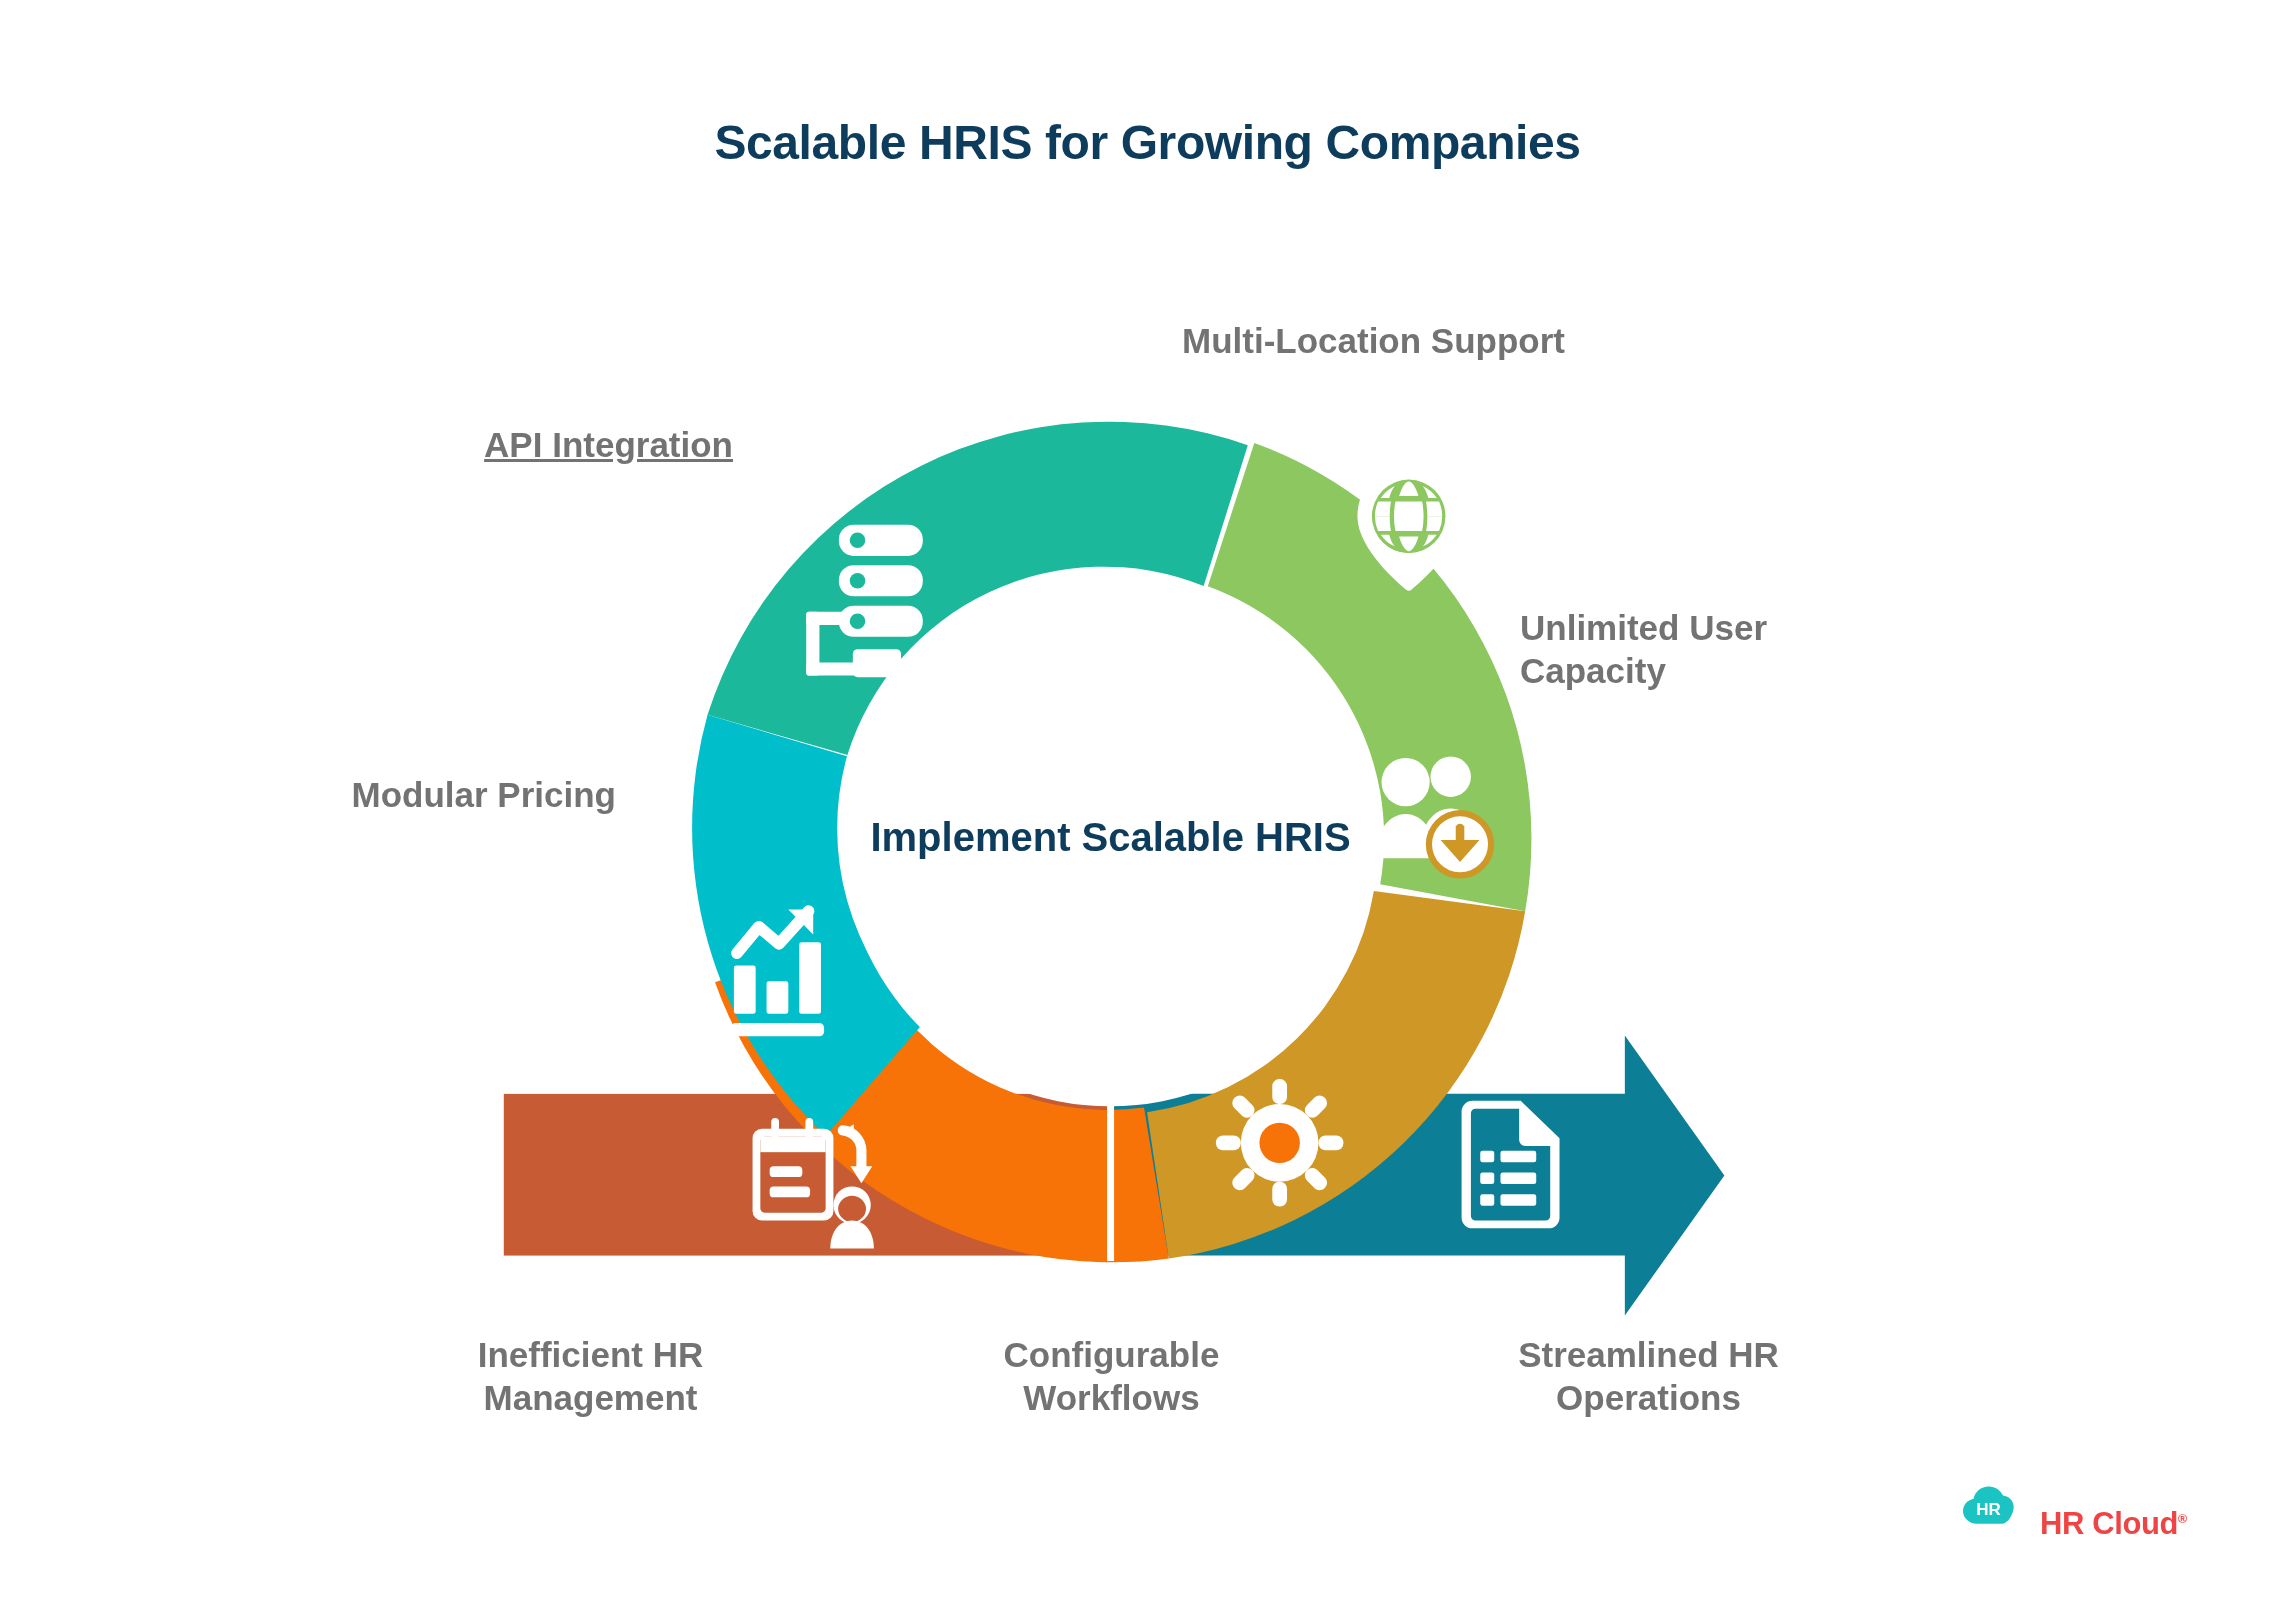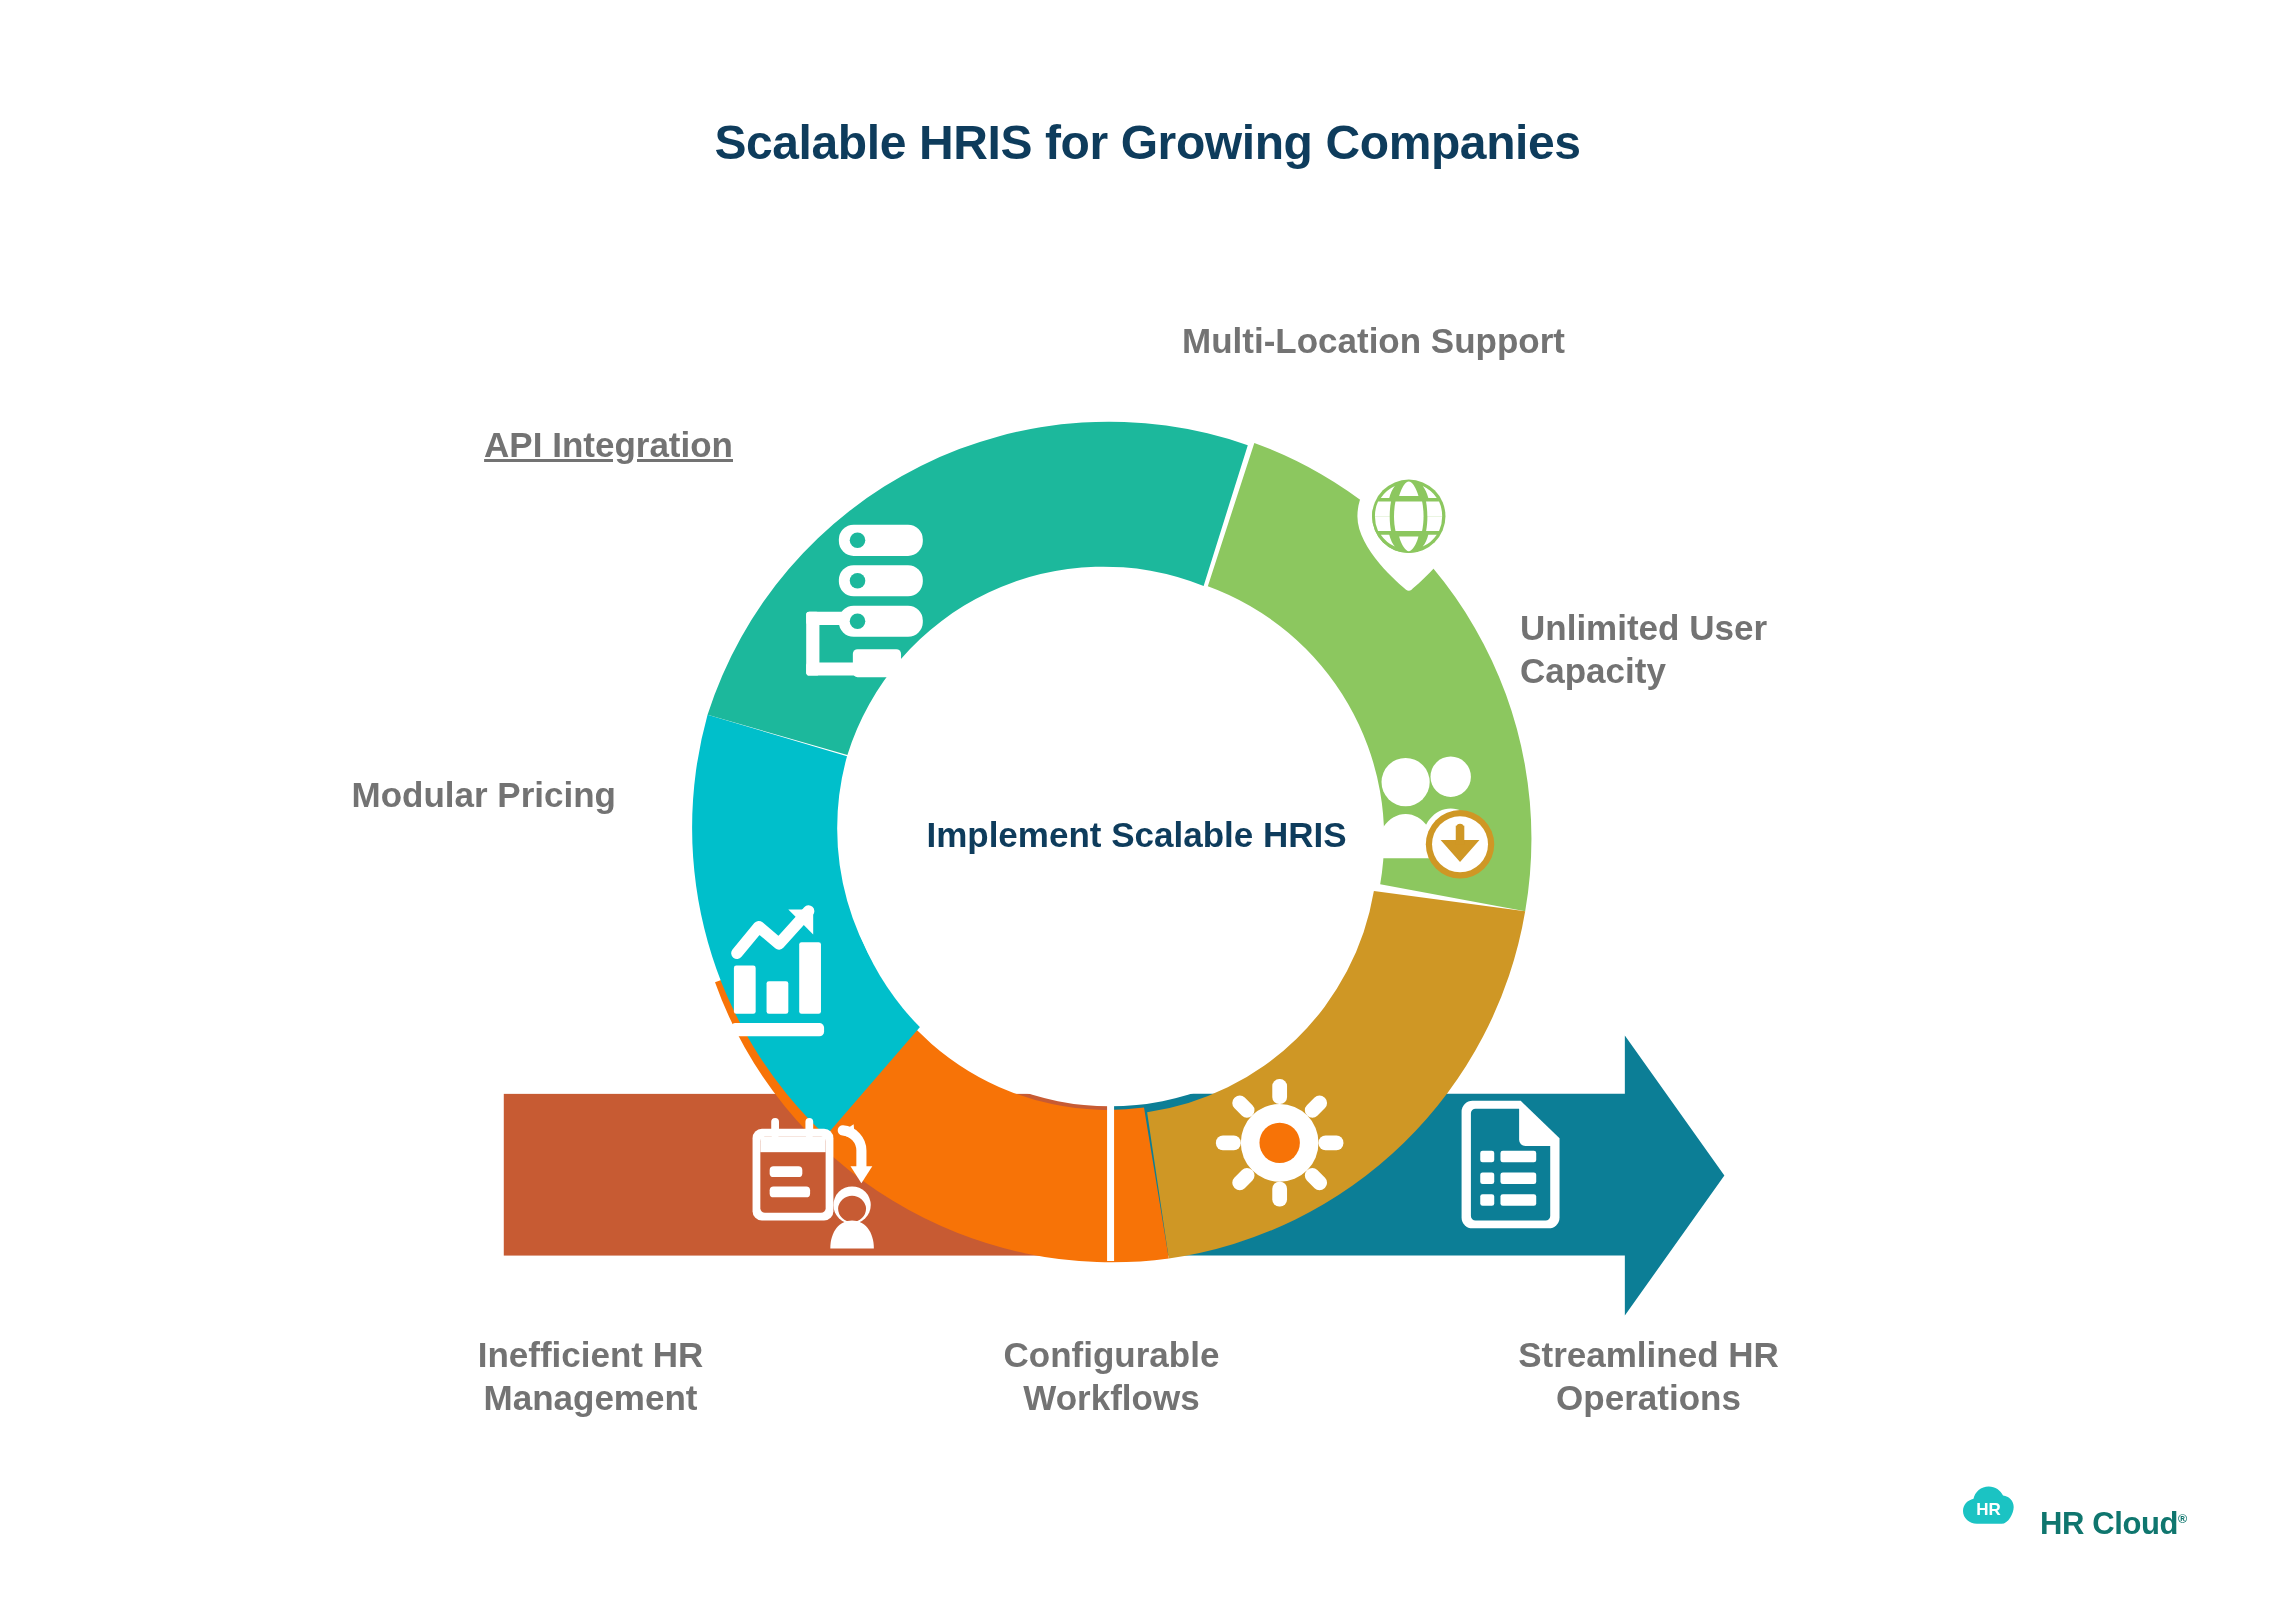--- a/index.html
+++ b/index.html
@@ -40,36 +40,36 @@
   #lbl-api     { top:424px;  left:476px;  width:257px; text-align:right;text-decoration:underline; }
   #lbl-unlim   { top:607px;  left:1520px; width:311px; }
   #lbl-modular { top:774px;  left:348px;  width:268px; text-align:right; }
 
   #lbl-ineff   { top:1334px; left:373px;  width:435px; text-align:center; }
   #lbl-config  { top:1334px; left:894px; width:435px; text-align:center; }
   #lbl-stream  { top:1334px; left:1314px; width:669px; text-align:center; }
 
   .center-text{
     position:absolute;
-    left:849px; top:815px;
+    left:823px; top:815px;
     width:575px;
     text-align:center;
-    font-size:35px;
+    font-size:40px;
     font-weight:bold;
     color:#0E3C5C;
   }
 
   #logo{
     position:absolute;
     left:1963px; top:1466px;
     display:flex;align-items:center;gap:26px;
   }
   #logo .mark{position:relative;width:51px;height:45px;}
   #logo .wordmark{
-    font-size:31px;font-weight:bold;color:#0f766e;letter-spacing:-0.4px;
+    font-size:31px;font-weight:bold;color:#ef4444;letter-spacing:-0.4px;
     position:relative;
     margin-top:40px;
   }
   #logo .reg{font-size:12.4px;vertical-align:super;}
 </style>
 </head>
 <body>
 
 <div id="stage">
 

